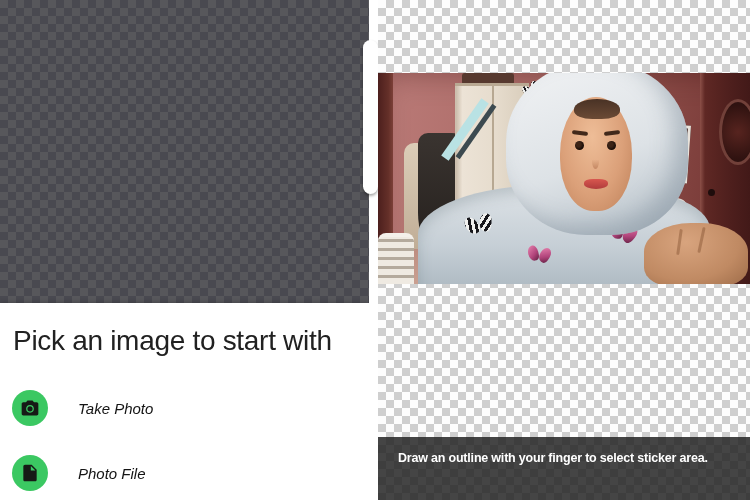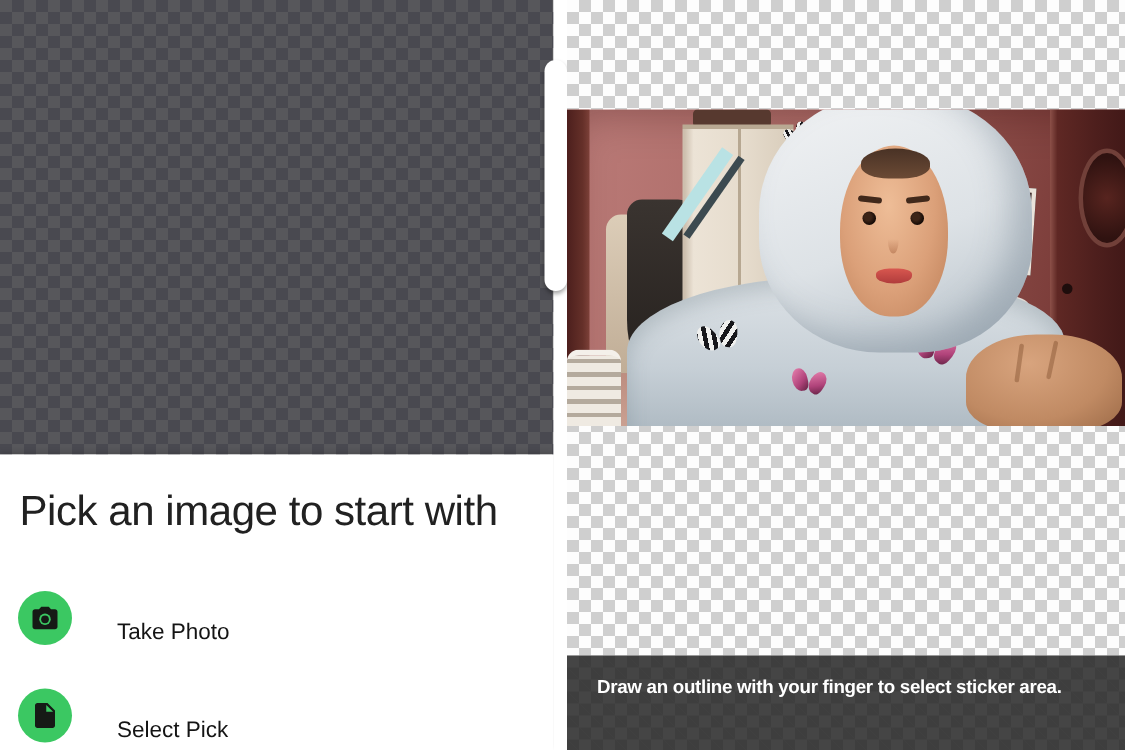--- a/index.html
+++ b/index.html
@@ -31,21 +31,21 @@
   .left-preview { position:absolute; left:0; top:0; width:369px; height:303px; }
   .picker-sheet {
     position:absolute; left:0; top:303px; width:369px; height:197px;
     background:#ffffff; box-shadow:0 -1px 4px rgba(0,0,0,.18);
   }
   .sheet-title {
     position:absolute; left:13px; top:22px; width:356px;
     font-size:28px; letter-spacing:-0.3px; color:#212121; white-space:nowrap;
   }
   .option-row {
-    position:absolute; left:0; width:369px; height:44px; display:flex; align-items:flex-end; cursor:pointer;
+    position:absolute; left:0; width:369px; height:44px; display:flex; align-items:center; cursor:pointer;font-style:italic;
   }
   .option-row.row-1 { top:83px; }
   .option-row.row-2 { top:148px; }
   .option-icon-circle {
     width:36px; height:36px; margin-left:12px; border-radius:50%;
     display:flex; align-items:center; justify-content:center; flex:0 0 auto;
   }
   .option-label { margin-left:30px; font-size:15px; color:#141414; }
 
   
@@ -159,21 +159,21 @@
         </div>
         <div class="option-label">Take Photo</div>
       </div>
 
       <div class="option-row row-2">
         <div class="option-icon-circle" style="background:#3bc862;">
           <svg width="20" height="20" viewBox="0 0 24 24">
             <path fill="#161a16" fill-rule="evenodd" d="M6 2c-1.1 0-2 .9-2 2v16c0 1.1.9 2 2 2h12c1.1 0 2-.9 2-2V8l-6-6H6zm7 7V3.5L18.5 9H13z"></path>
           </svg>
         </div>
-        <div class="option-label">Select Pick</div>
+        <div class="option-label">Photo File</div>
       </div>
     </div>
   </div>
 
   <div class="panel-divider">
     <div class="scroll-thumb"></div>
   </div>
 
   <div class="right-screen checker-light">
 

